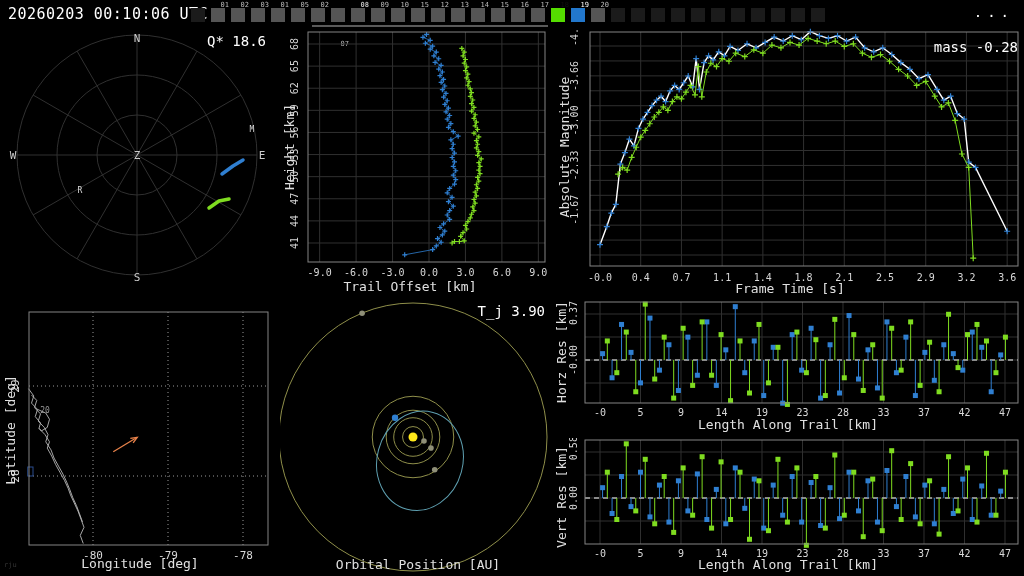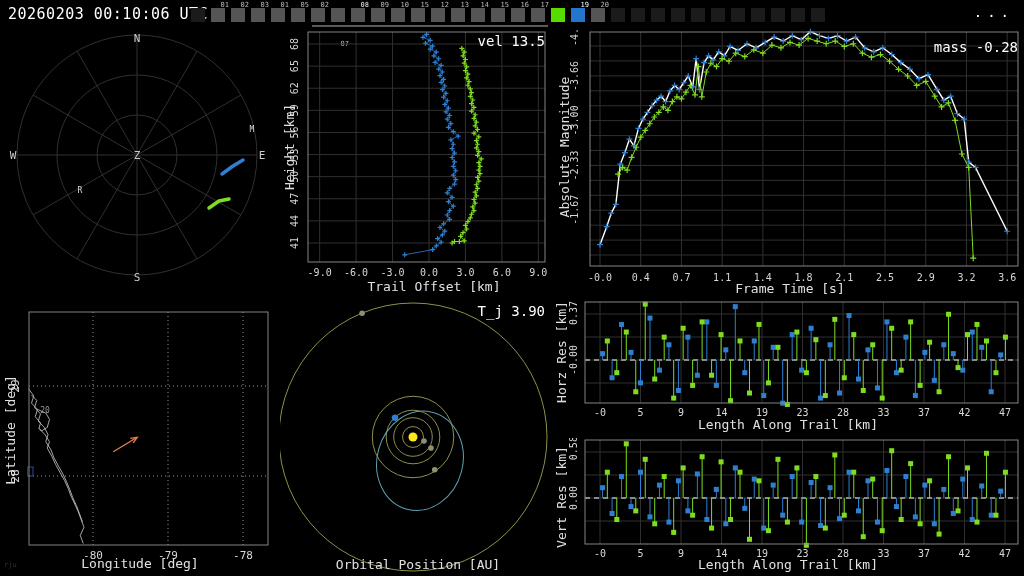--- a/index.html
+++ b/index.html
@@ -703,25 +703,25 @@
       <text x="250.4995" y="119" font-size="10" fill="#d8d8d8" font-family="DejaVu Sans Mono, monospace" text-anchor="middle">23</text>
       <text x="290.99940000000004" y="119" font-size="10" fill="#d8d8d8" font-family="DejaVu Sans Mono, monospace" text-anchor="middle">28</text>
       <text x="331.4993" y="119" font-size="10" fill="#d8d8d8" font-family="DejaVu Sans Mono, monospace" text-anchor="middle">33</text>
       <text x="371.99920000000003" y="119" font-size="10" fill="#d8d8d8" font-family="DejaVu Sans Mono, monospace" text-anchor="middle">37</text>
       <text x="412.4991" y="119" font-size="10" fill="#d8d8d8" font-family="DejaVu Sans Mono, monospace" text-anchor="middle">42</text>
       <text x="452.999" y="119" font-size="10" fill="#d8d8d8" font-family="DejaVu Sans Mono, monospace" text-anchor="middle">47</text>
       <text x="25" y="10.120000000000005" font-size="10" fill="#d8d8d8" font-family="DejaVu Sans Mono, monospace" text-anchor="middle" transform="rotate(-90 25 10.120000000000005)">0.58</text>
       <text x="25" y="60" font-size="10" fill="#d8d8d8" font-family="DejaVu Sans Mono, monospace" text-anchor="middle" transform="rotate(-90 25 60)">0.00</text>
     </svg>
 
-  <div class="corner" style="left:280px;width:265px;top:33px">vel 13.5</div>
+  <div class="corner" style="left:0;width:266px;top:33px">Q* 18.6</div>
   <div class="corner" style="left:556px;width:462px;top:39px">mass -0.28</div>
   <div class="corner" style="left:280px;width:265px;top:303px">T_j 3.90</div>
 
-  <div class="ptitle" style="left:296px;width:276px;top:279px">Trail Offset [km]</div>
+  <div class="ptitle" style="left:272px;width:276px;top:279px">Trail Offset [km]</div>
   <div class="ptitle" style="left:556px;width:468px;top:281px">Frame Time [s]</div>
   <div class="ptitle" style="left:280px;width:276px;top:557px">Orbital Position [AU]</div>
   <div class="ptitle" style="left:0;width:280px;top:556px">Longitude [deg]</div>
   <div class="ptitle" style="left:552px;width:472px;top:417px">Length Along Trail [km]</div>
   <div class="ptitle" style="left:552px;width:472px;top:557px">Length Along Trail [km]</div>
 
   <div class="ylabel" style="left:289px;top:147px">Height [km]</div>
   <div class="ylabel" style="left:564px;top:147px">Absolute Magnitude</div>
   <div class="ylabel" style="left:10px;top:430px">Latitude [deg]</div>
   <div class="ylabel" style="left:561px;top:352px">Horz Res [km]</div>

